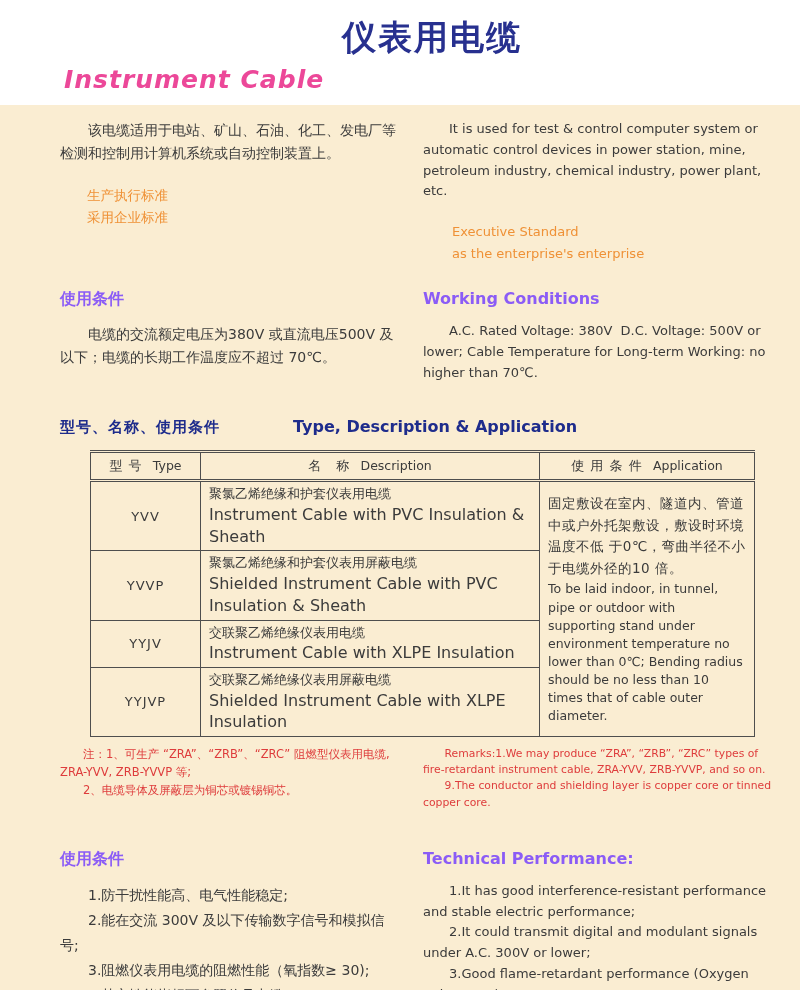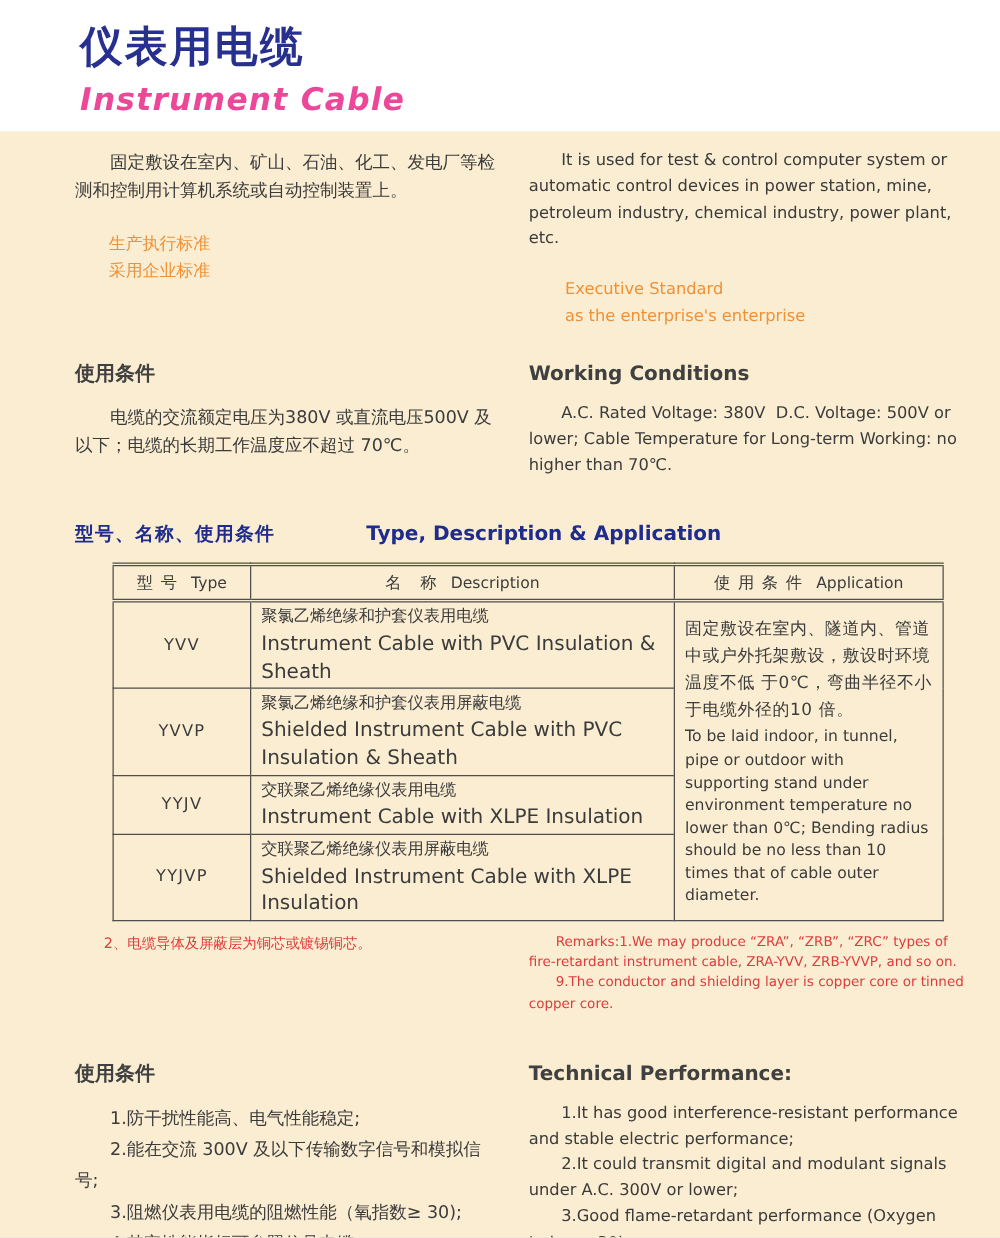--- a/index.html
+++ b/index.html
@@ -11,35 +11,35 @@
     color: #3b3b3b;
     overflow: hidden;
   }
   
   .page-header {
     background: #ffffff;
     height: 105px;
     padding: 15px 0 0 64px;
   }
   .title-zh {
-    font-size: 34px; font-weight: bold; color: #27308F; letter-spacing: 2px;
+    font-size: 34px; font-weight: bold; color: #27308F; letter-spacing: 2px; text-align: center;
   }
   .title-en {
     font-size: 25px; font-weight: bold; font-style: italic; color: #ec4899;
     margin-top: 4px; letter-spacing: 1px;
   }
   
   .body { padding: 14px 25px 0 60px; }
   .two-col { display: grid; grid-template-columns: 340px 1fr; column-gap: 23px; }
   p.zh { font-size: 14px; line-height: 1.65; text-indent: 2em; }
   p.en { font-size: 13px; line-height: 1.6;  text-indent: 2em; }
   .orange { color: #EF9136; margin-top: 19px; line-height: 1.65; }
   .orange.zh-orange { padding-left: 27px; font-size: 13.5px; }
   .orange.en-orange { padding-left: 29px; font-size: 13px; }
-  .sect-head { font-size: 16px; font-weight: bold; color: #404040; margin-bottom: 13px; }
+  .sect-head { font-size: 16px; font-weight: bold; color: #8b5cf6; margin-bottom: 13px; }
   .row-gap  { margin-top: 25px; }
   .row-gap-lg { margin-top: 38px; }
   
   .table-title { display: flex; align-items: baseline; gap: 73px; margin-top: 34px; }
   .table-title .t-zh { font-size: 15px; font-weight: bold; color: #1E2C8C; letter-spacing: 1px; }
   .table-title .t-en { font-size: 16px; font-weight: bold; color: #1E2C8C; }
   table.type-table {
     border-collapse: collapse;
     margin: 13px 0 0 30px;
     width: 665px;
@@ -76,21 +76,21 @@
 
   <header class="page-header">
     <div class="title-zh">仪表用电缆</div>
     <div class="title-en">Instrument Cable</div>
   </header>
 
   <div class="body">
 
     <section class="two-col">
       <div>
-        <p class="zh">固定敷设在室内、矿山、石油、化工、发电厂等检测和控制用计算机系统或自动控制装置上。</p>
+        <p class="zh">该电缆适用于电站、矿山、石油、化工、发电厂等检测和控制用计算机系统或自动控制装置上。</p>
         <div class="orange zh-orange">
           <div>生产执行标准</div>
           <div>采用企业标准</div>
         </div>
       </div>
       <div>
         <p class="en">It is used for test &amp; control computer system or automatic control devices in power station, mine, petroleum industry, chemical industry, power plant, etc.</p>
         <div class="orange en-orange">
           <div>Executive Standard</div>
           <div>as the enterprise's enterprise</div>
@@ -159,20 +159,21 @@
           <td class="td-desc">
             <div class="d-zh">交联聚乙烯绝缘仪表用屏蔽电缆</div>
             <div class="d-en">Shielded Instrument Cable with XLPE Insulation</div>
           </td>
         </tr>
       </tbody>
     </table>
 
     <section class="two-col notes">
       <div class="n-zh">
+        <p>注：1、可生产 “ZRA”、“ZRB”、“ZRC” 阻燃型仪表用电缆, ZRA-YVV, ZRB-YVVP 等;</p>
         <p>2、电缆导体及屏蔽层为铜芯或镀锡铜芯。</p>
       </div>
       <div class="n-en">
         <p>Remarks:1.We may produce “ZRA”, “ZRB”, “ZRC” types of fire-retardant instrument cable, ZRA-YVV, ZRB-YVVP, and so on.</p>
         <p>9.The conductor and shielding layer is copper core or tinned copper core.</p>
       </div>
     </section>
 
     <section class="two-col row-gap-lg">
       <div>

